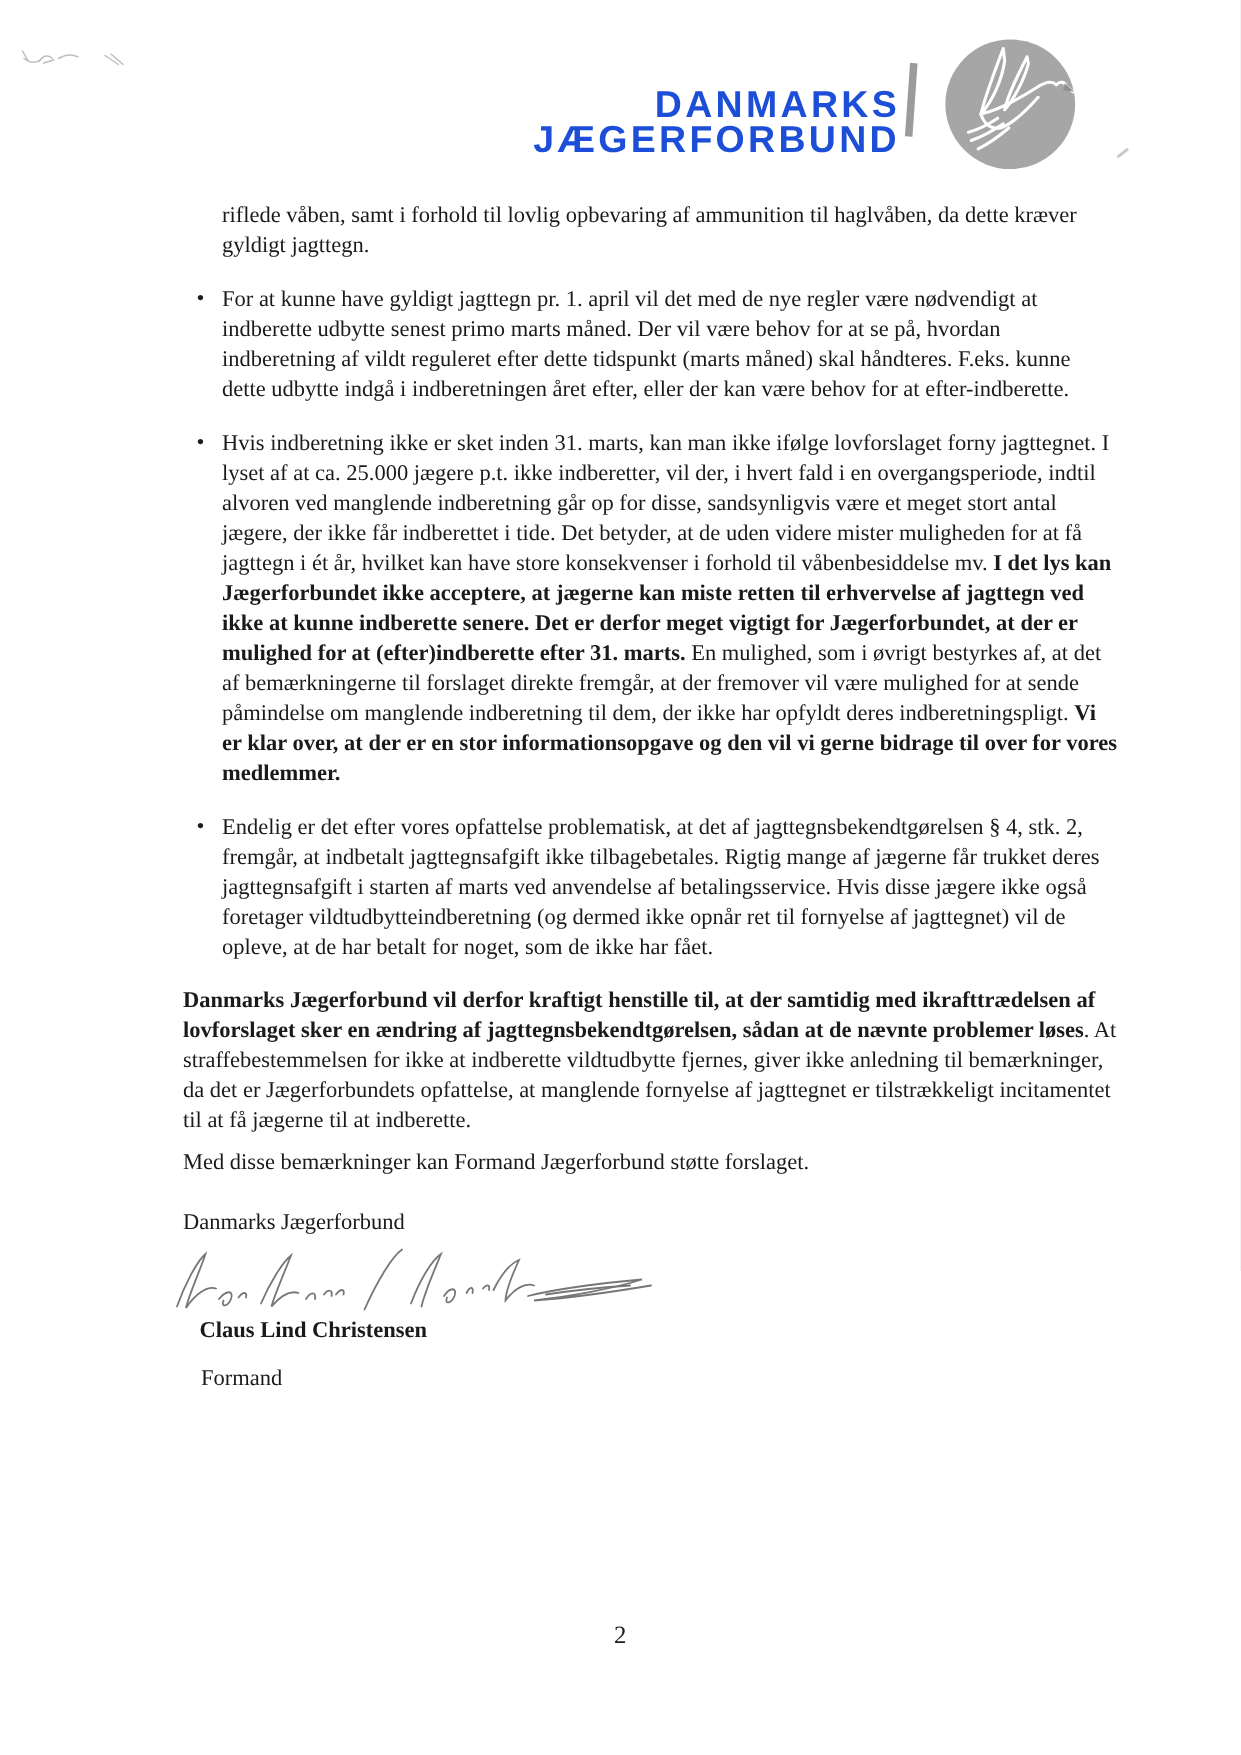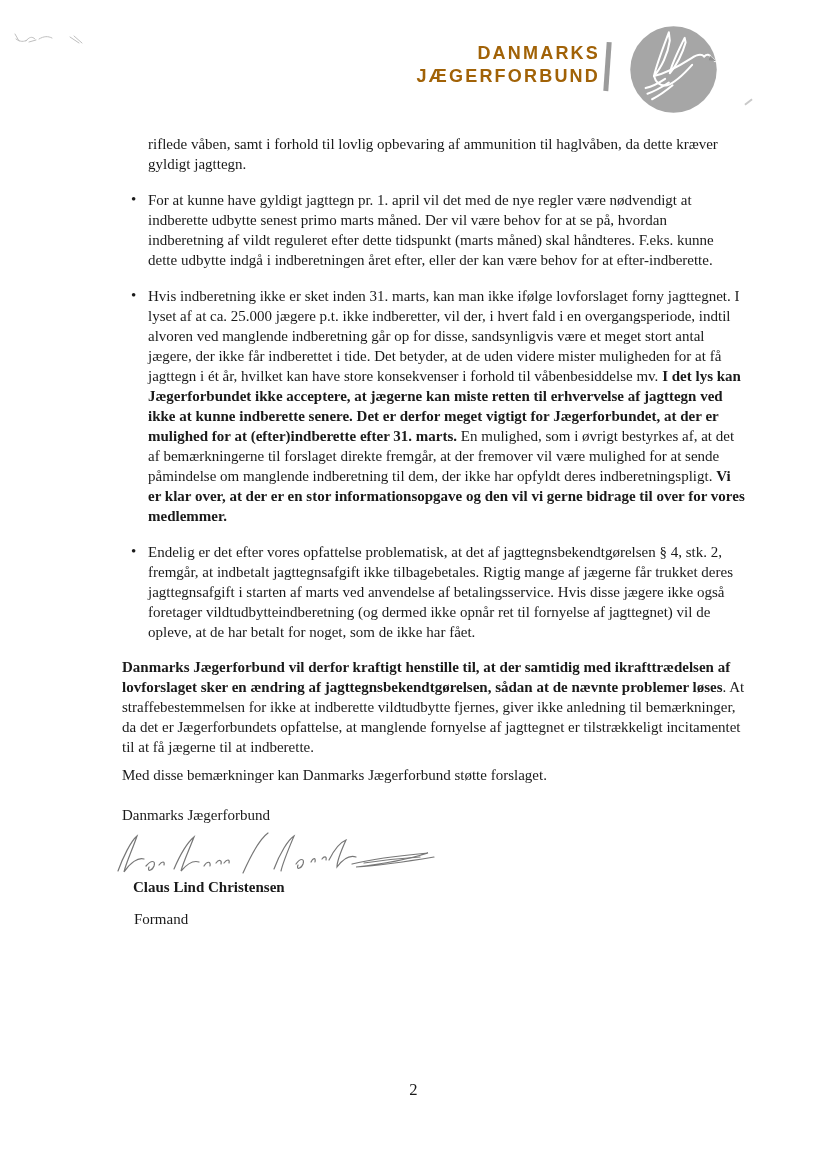--- a/index.html
+++ b/index.html
@@ -7,27 +7,27 @@
     position:relative;
     width:827px;height:1170px;
     margin:0 auto;
     background:#ffffff;
     font-family:"Liberation Serif", serif;
     color:#1a1a1a;
     overflow:hidden;
   }
   
   .logo-text{
-    position:absolute; top:42px; right:227px;
+    position:absolute; top:59px; right:227px;
     text-align:right;
     font-family:"Liberation Sans", sans-serif;
     font-weight:bold;
-    font-size:18px; line-height:22.5px;
+    font-size:25px; line-height:22.5px;
     letter-spacing:2.2px;
-    color:#a16207;
+    color:#1d4ed8;
   }
   .logo-bar{
     position:absolute; top:42px; left:605px;
     width:4.5px; height:49px;
     background:#9b9b9b;
     transform:rotate(4deg);
   }
   .emblem{ position:absolute; top:23px; left:627px; width:93px; height:93px; }
   .pencil{ position:absolute; top:26px; left:12px; width:84px; height:28px; opacity:.55; }
   .speck{ position:absolute; left:744px; top:101px; width:9px; height:2px; background:#c9c9c9; transform:rotate(-38deg); }
@@ -105,21 +105,21 @@
         <span><span>Hvis indberetning ikke er sket inden 31. marts, kan man ikke ifølge lovforslaget forny jagttegnet. I lyset af at ca. 25.000 jægere p.t. ikke indberetter, vil der, i hvert fald i en overgangsperiode, indtil alvoren ved manglende indberetning går op for disse, sandsynligvis være et meget stort antal jægere, der ikke får indberettet i tide. Det betyder, at de uden videre mister muligheden for at få jagttegn i ét år, hvilket kan have store konsekvenser i forhold til våbenbesiddelse mv. </span><span class="b">I det lys kan Jægerforbundet ikke acceptere, at jægerne kan miste retten til erhvervelse af jagttegn ved ikke at kunne indberette senere. Det er derfor meget vigtigt for Jægerforbundet, at der er mulighed for at (efter)indberette efter 31. marts.</span><span> En mulighed, som i øvrigt bestyrkes af, at det af bemærkningerne til forslaget direkte fremgår, at der fremover vil være mulighed for at sende påmindelse om manglende indberetning til dem, der ikke har opfyldt deres indberetningspligt. </span><span class="b">Vi er klar over, at der er en stor informationsopgave og den vil vi gerne bidrage til over for vores medlemmer.</span></span>
       </li>
       <li>
         <span class="marker">•</span>
         <span><span>Endelig er det efter vores opfattelse problematisk, at det af jagttegnsbekendtgørelsen § 4, stk. 2, fremgår, at indbetalt jagttegnsafgift ikke tilbagebetales. Rigtig mange af jægerne får trukket deres jagttegnsafgift i starten af marts ved anvendelse af betalingsservice. Hvis disse jægere ikke også foretager vildtudbytteindberetning (og dermed ikke opnår ret til fornyelse af jagttegnet) vil de opleve, at de har betalt for noget, som de ikke har fået.</span></span>
       </li>
     </ul>
 
     <p class="closing"><span class="b">Danmarks Jægerforbund vil derfor kraftigt henstille til, at der samtidig med ikrafttrædelsen af lovforslaget sker en ændring af jagttegnsbekendtgørelsen, sådan at de nævnte problemer løses</span><span>. At straffebestemmelsen for ikke at indberette vildtudbytte fjernes, giver ikke anledning til bemærkninger, da det er Jægerforbundets opfattelse, at manglende fornyelse af jagttegnet er tilstrækkeligt incitamentet til at få jægerne til at indberette.</span></p>
 
-    <p class="tight">Med disse bemærkninger kan Danmarks Jægerforbund støtte forslaget.</p>
+    <p class="tight">Med disse bemærkninger kan Formand Jægerforbund støtte forslaget.</p>
 
     <p class="org tight">Danmarks Jægerforbund</p>
 
     <svg class="signature" width="330" height="46" viewBox="0 0 330 46">
       <g stroke="#5f5f5f" stroke-width="1.2" fill="none" stroke-linecap="round" opacity="0.85">
         <path d="M6 42 C 11 28, 19 12, 25 7 C 21 19, 14 34, 12 43 C 18 34, 26 28, 32 30"></path>
         <path d="M34 37 c 5 -6, 10 -6, 8 0 c -2 5, -7 6, -5 1"></path>
         <path d="M47 36 c 3 -4, 6 -4, 5 0"></path>
         <path d="M62 40 C 68 26, 76 13, 82 8 C 77 21, 71 34, 69 42 C 75 35, 81 31, 87 33"></path>
         <path d="M92 37 c 3 -5, 7 -5, 6 0 m 6 -3 c 3 -4, 6 -3, 5 1"></path>

